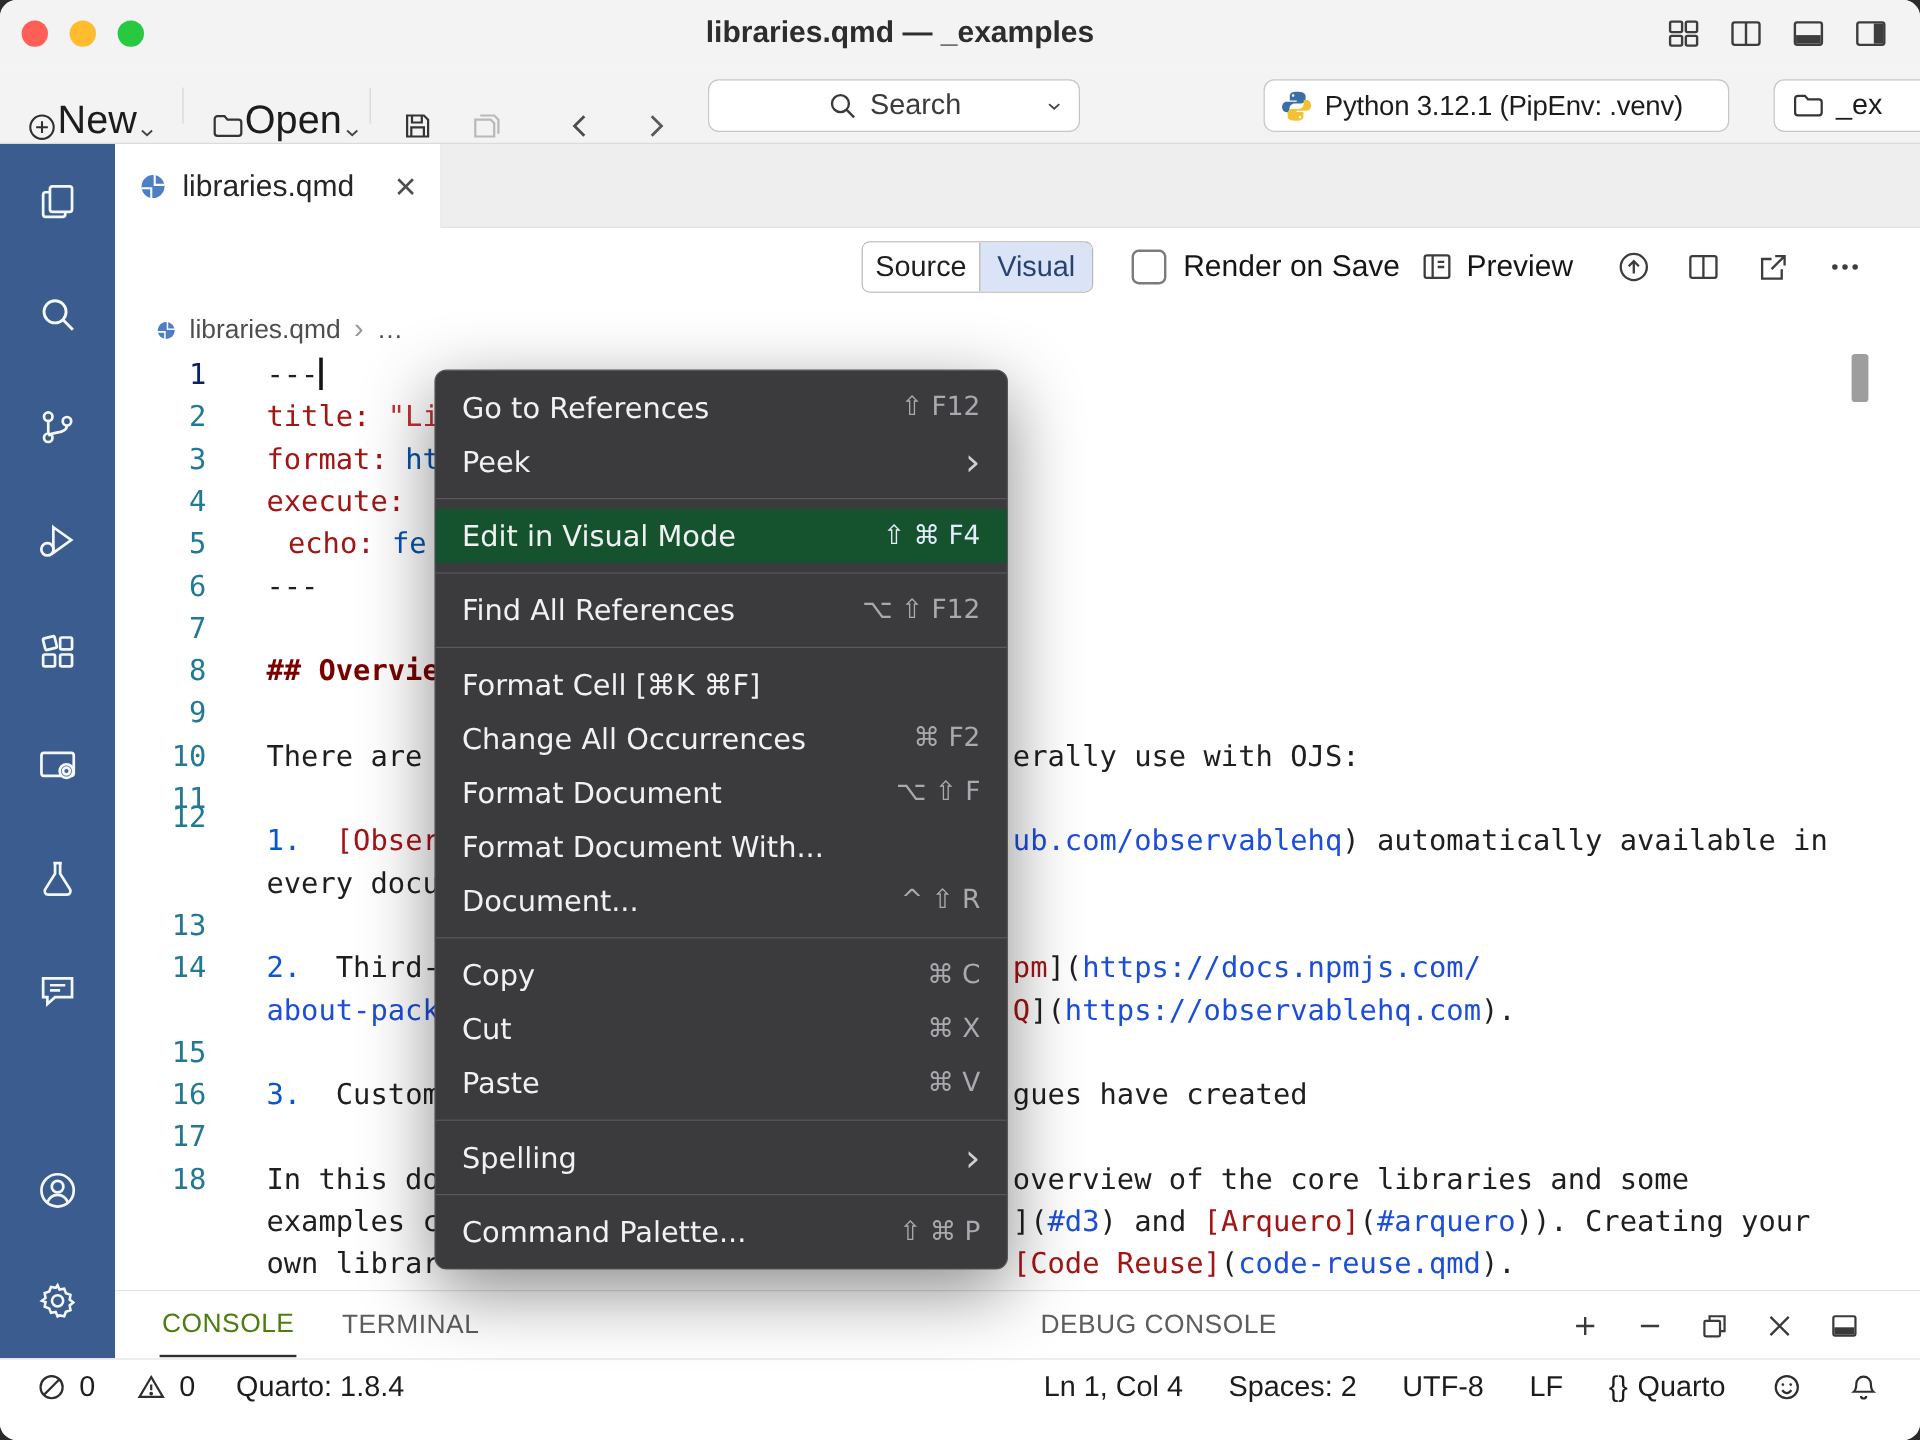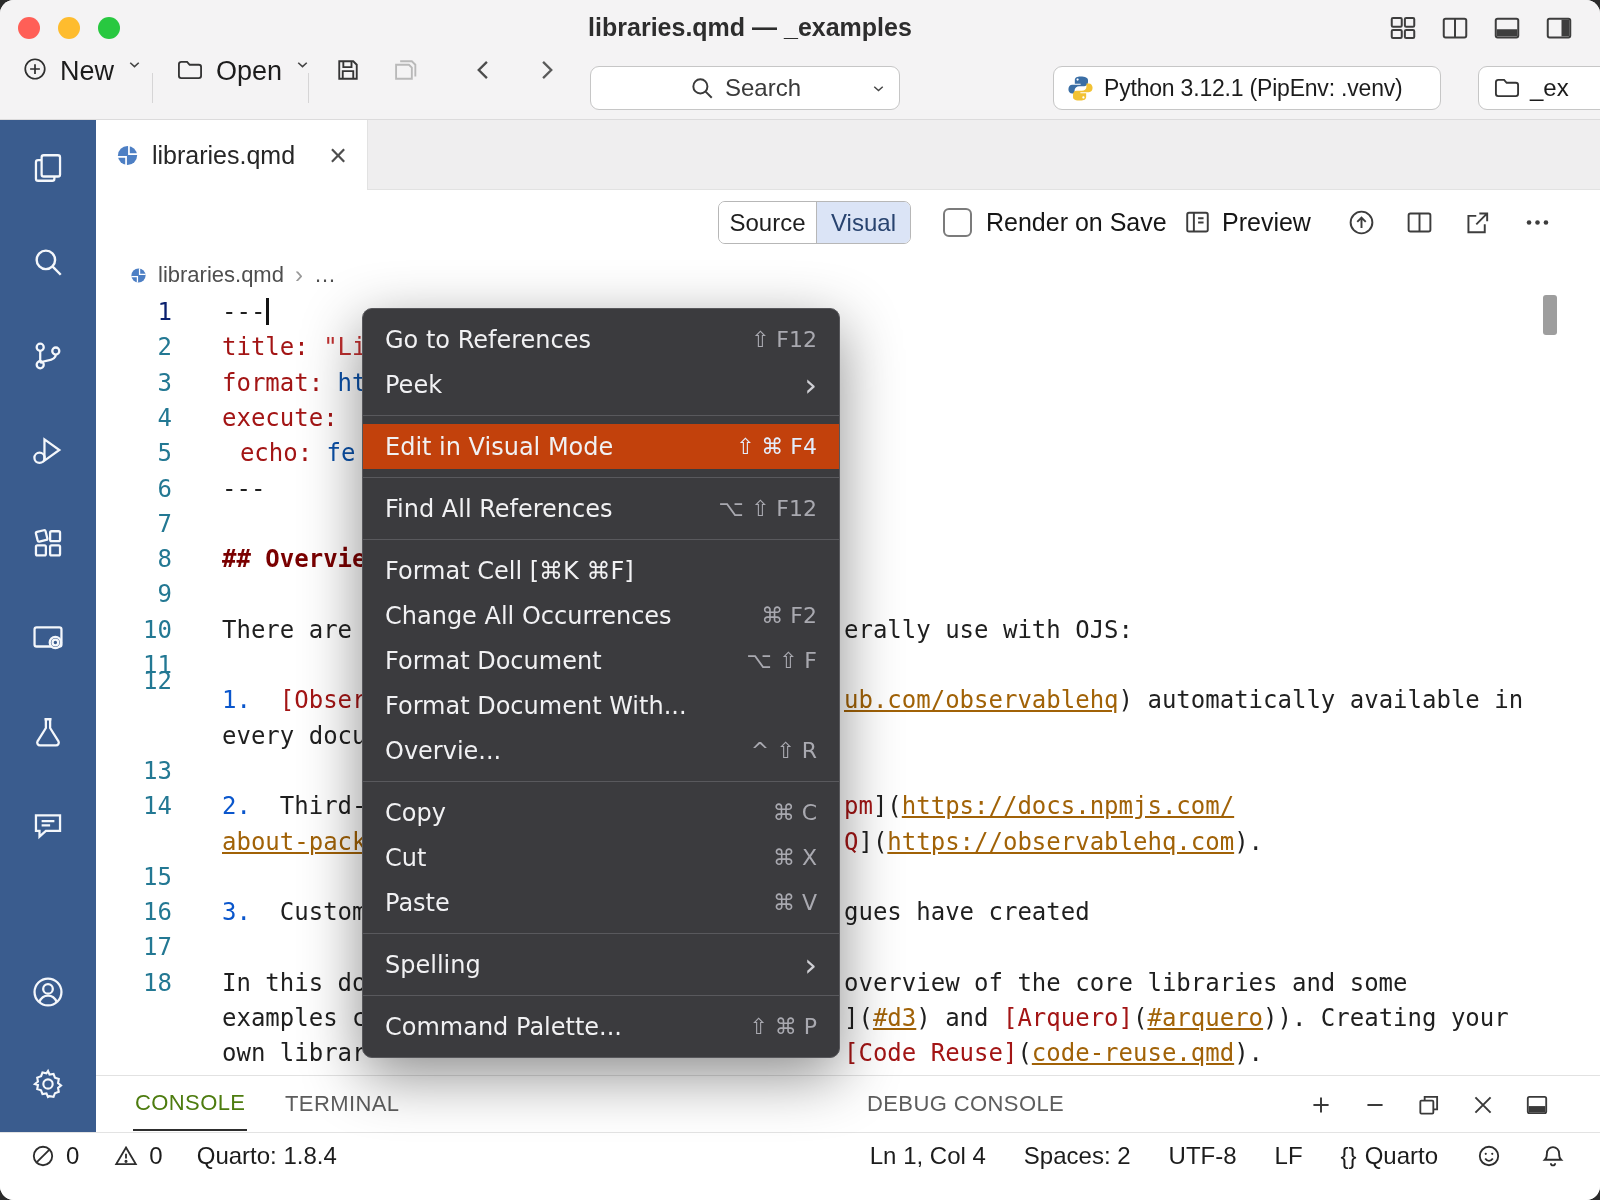--- a/index.html
+++ b/index.html
@@ -12,21 +12,21 @@
   .traffic{position:absolute;top:17px;width:22px;height:22px;border-radius:50%}
   .t-close{left:18px;background:#ff5f57}
   .t-min{left:58px;background:#febc2e}
   .t-zoom{left:98px;background:#28c840}
   .window-title{position:absolute;top:13px;left:200px;right:300px;text-align:center;font-size:25px;font-weight:600;color:#2d2d2d;white-space:nowrap}
   .titlebar-icons{position:absolute;right:26px;top:13px;display:flex;gap:22px;color:#3d3d3d}
   .tb-icon{width:30px;height:30px}
 
   
   .toolbar{position:absolute;left:0;top:56px;width:1600px;height:64px;background:#f4f3f4;border-bottom:1px solid #dcdbdc}
-  .tbar-btn{position:absolute;top:0;height:63px;display:flex;align-items:flex-start;gap:12px;color:#1c1c1c;font-size:27px}
+  .tbar-btn{position:absolute;top:0;height:63px;display:flex;align-items:flex-end;gap:0;color:#1c1c1c;font-size:33px}
   .ic24{width:26px;height:26px;color:#2f2f2f}
   .ic28{width:28px;height:28px;color:#353535}
   .chev{width:17px;height:17px;color:#444}
   .vsep{position:absolute;top:17px;width:1px;height:30px;background:#d6d5d6}
   .search-box{position:absolute;left:590px;top:10px;width:310px;height:44px;background:#fff;border:1.5px solid #c6c6c6;border-radius:9px;display:flex;align-items:center;justify-content:center;gap:10px;color:#3a3a3a;font-size:24px}
   .search-chev{position:absolute;right:12px;top:13px}
   .py-box{position:absolute;left:1053px;top:10px;width:388px;height:44px;background:#fff;border:1.5px solid #c6c6c6;border-radius:9px;display:flex;align-items:center;gap:9px;padding-left:12px;font-size:23px;color:#1c1c1c;letter-spacing:-0.2px;white-space:nowrap;overflow:hidden}
   .ws-box{position:absolute;left:1478px;top:10px;width:160px;height:44px;background:#fff;border:1.5px solid #c6c6c6;border-radius:9px;display:flex;align-items:center;gap:9px;padding-left:14px;font-size:24px;color:#1c1c1c}
 
   
@@ -56,42 +56,42 @@
   .bc-qicon{width:17px;height:17px}
   .bc-sep{color:#999;font-size:24px}
 
   
   .editor{position:absolute;left:96px;top:295px;width:1504px;height:780px;background:#fff;overflow:hidden}
   .ln{position:absolute;left:0;width:76px;text-align:right;font:24px/35px "DejaVu Sans Mono",monospace;color:#237893}
   .ln-active{color:#0b216f}
   .code-frag{position:absolute;white-space:pre;font:24px/35px "DejaVu Sans Mono",monospace}
   .tk-p{color:#1f1f1f}.tk-k{color:#a31515}.tk-s{color:#c03030}.tk-v{color:#0b51a8}
   .tk-n{color:#0a56cc}.tk-h{color:#7a0000;font-weight:bold}.tk-lk{color:#a31515}
-  .tk-u{color:#a16207;text-decoration:underline}
+  .tk-u{color:#1d4ed8;}
   .caret{display:inline-block;width:3px;height:27px;background:#141414;vertical-align:-5px;margin-left:1px}
   .scroll-thumb{position:absolute;left:1543px;top:295px;width:14px;height:40px;background:#9e9e9e;border-radius:3px}
 
   
   .panelbar{position:absolute;left:96px;top:1075px;width:1504px;height:57px;background:#fff;border-top:1px solid #e2e2e2}
   .panel-tab{position:absolute;top:0;height:55px;display:flex;align-items:center;font-size:22px;letter-spacing:.4px;color:#5d5d5d;padding:0 2px;white-space:nowrap}
   .panel-tab.active{color:#4d7c0f;border-bottom:2px solid #2e2e2e}
   .panel-icons{position:absolute;right:50px;top:0;height:57px;display:flex;align-items:center;gap:28px;color:#3a3a3a}
   .panel-icons svg{width:26px;height:26px}
 
   
   .statusbar{position:absolute;left:0;top:1132px;width:1600px;height:68px;background:#fff;border-top:1px solid #e3e3e3;font-size:24px;color:#1c1c1c}
   .sb-left{position:absolute;left:30px;top:0;height:46px;display:flex;align-items:center;gap:10px}
   .sb-right{position:absolute;right:34px;top:0;height:46px;display:flex;align-items:center;gap:38px}
   .sb-ic{width:26px;height:26px;color:#2e2e2e}
   .sb-gap{width:14px}
 
   
   .context-menu{position:absolute;left:362px;top:308px;width:478px;background:#3b3b3e;border:1px solid #57575b;border-radius:10px;padding:8px 0;box-shadow:0 18px 60px rgba(0,0,0,.45);z-index:60;font-family:"DejaVu Sans","Liberation Sans",sans-serif}
   .menu-item{height:45px;display:flex;align-items:center;justify-content:space-between;padding:0 22px;color:#f1f1f3;font-size:24px;white-space:nowrap}
-  .menu-item.hl{background:#c2410c}
+  .menu-item.hl{background:#14532d}
   .menu-shortcut{color:#a9a9b0;font-size:22px;margin-left:20px}
   .menu-item.hl .menu-shortcut{color:#e4edfc}
   .menu-sub{color:#cfcfd4;font-size:32px;line-height:28px}
   .menu-sep{height:1px;background:#59595d;margin:8px 0}
 </style>
 </head>
 <body>
 
 <div class="window">
 
@@ -522,21 +522,21 @@
         <span class="menu-shortcut">⌘ F2</span>
       </div>
       <div class="menu-item">
         <span>Format Document</span>
         <span class="menu-shortcut">⌥ ⇧ F</span>
       </div>
       <div class="menu-item">
         <span>Format Document With...</span>
       </div>
       <div class="menu-item">
-        <span>Overvie...</span>
+        <span>Document...</span>
         <span class="menu-shortcut">^ ⇧ R</span>
       </div>
       <div class="menu-sep"></div>
       <div class="menu-item">
         <span>Copy</span>
         <span class="menu-shortcut">⌘ C</span>
       </div>
       <div class="menu-item">
         <span>Cut</span>
         <span class="menu-shortcut">⌘ X</span>

